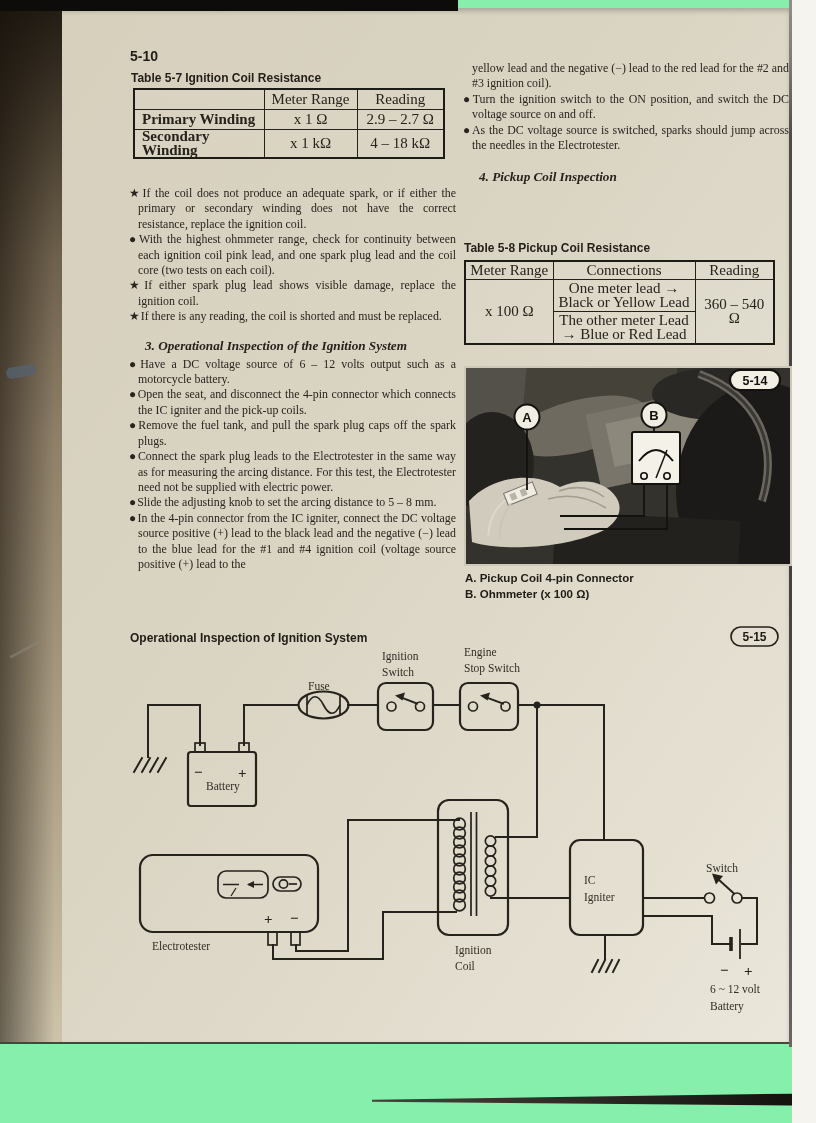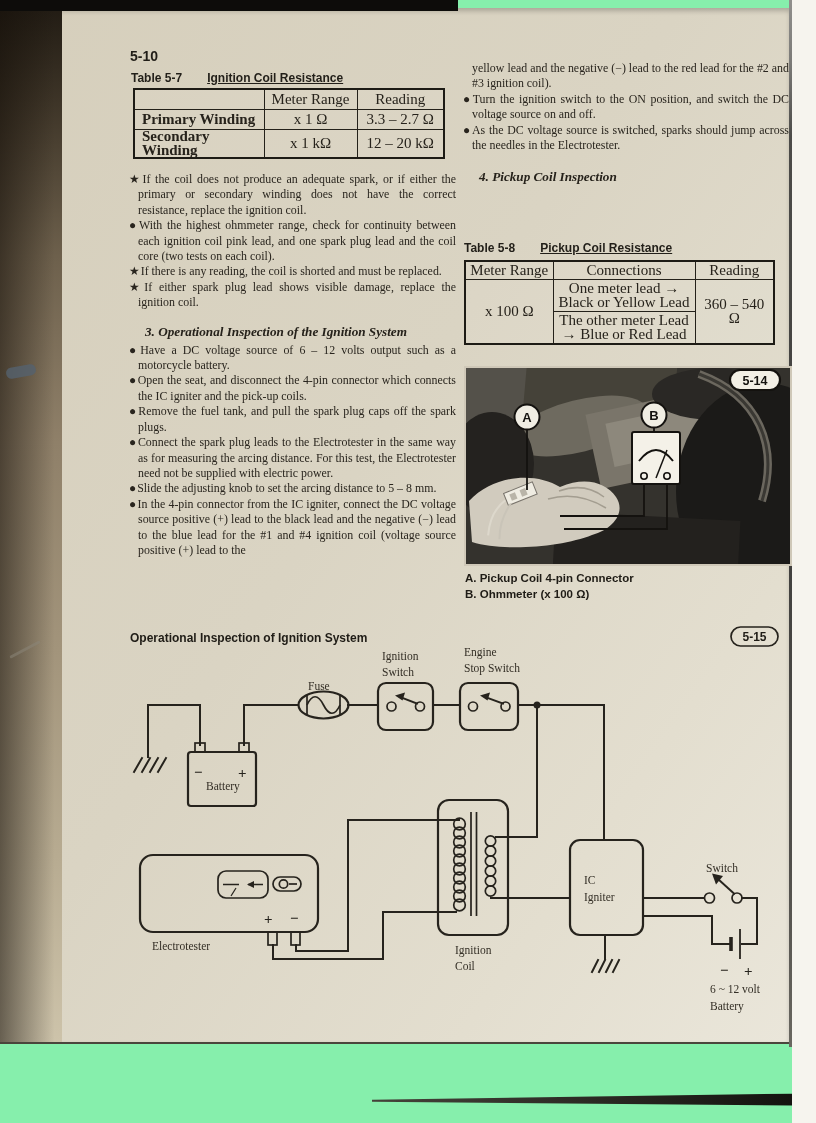--- a/index.html
+++ b/index.html
@@ -19,36 +19,36 @@
   .mark-pencil{position:absolute;left:8px;top:648px;width:34px;height:3px;background:#8b8578;
      transform:rotate(-28deg);opacity:.55;border-radius:2px;}
   .taper{position:absolute;left:372px;top:1093px;width:444px;height:16px;
      background:linear-gradient(to right,#45423a,#11100d);
      clip-path:polygon(0 42%,100% 2%,100% 80%,0 54%);}
 
   .pagenum{position:absolute;left:130px;top:48px;font-family:"Liberation Sans",sans-serif;
      font-weight:bold;font-size:14px;color:#201d17;}
   .tcap{position:absolute;font-family:"Liberation Sans",sans-serif;font-weight:bold;
      font-size:12px;color:#221f19;white-space:nowrap;}
-  .tcap .title{margin-left:25px;text-decoration:underline;}
+  .tcap .title{margin-left:3px;}
 
   table.dtable{border-collapse:collapse;table-layout:fixed;position:absolute;
      border:2.6px solid #1d1b15;background:rgba(255,255,255,.06);}
   table.dtable th,table.dtable td{border:1.4px solid #24211a;font-weight:normal;
      font-size:15px;color:#26221b;padding:0 4px;text-align:center;vertical-align:middle;
      font-family:"Liberation Serif",serif;line-height:13.5px;}
   #t57{left:133px;top:88px;width:310px;}
   #t57 th,#t57 td{height:19px;}
   #t57 td.rowhead{text-align:left;padding-left:7px;font-weight:bold;}
   #t58{left:464px;top:260px;width:309px;}
   #t58 th{height:17px;}
   #t58 td{height:31px;}
 
   .col{position:absolute;text-align:justify;font-size:11.9px;line-height:15.4px;color:#29251e;}
-  #leftcol{left:129px;top:172px;width:327px;}
+  #leftcol{left:129px;top:186px;width:327px;}
   #rightcol{left:463px;top:61px;width:326px;font-family:Liberation Serif, serif;}
   .col p{margin:0;padding-left:9px;text-indent:-9px;}
   .col p.cont{text-indent:0;}
   .bullet{margin-right:1px;}
   .sec{font-style:italic;font-weight:600;font-size:13.2px;line-height:16px;
      margin:13px 16px 3px;padding:0;color:#26221b;}
   #rightcol .sec{margin-top:16px;}
 
   .figsvg{position:absolute;left:464px;top:366px;}
   .figcap{position:absolute;left:465px;top:570px;font-family:"Liberation Sans",sans-serif;
@@ -87,35 +87,35 @@
       </colgroup>
     <tbody>
         <tr>
       <th></th>
       <th>Meter Range</th>
       <th>Reading</th>
     </tr>
     <tr>
       <td class="rowhead">Primary Winding</td>
       <td>x 1 Ω</td>
-      <td>3.3 – 2.7 Ω</td>
+      <td>2.9 – 2.7 Ω</td>
     </tr>
     <tr>
       <td class="rowhead">Secondary Winding</td>
       <td>x 1 kΩ</td>
-      <td>12 – 20 kΩ</td>
+      <td>4 – 18 kΩ</td>
     </tr>
   </tbody>
     </table>
 
   <div id="leftcol" class="col">
     <p><span class="bullet">★</span><span>If the coil does not produce an adequate spark, or if either the primary or secondary winding does not have the correct resistance, replace the ignition coil.</span></p>
     <p><span class="bullet">●</span><span>With the highest ohmmeter range, check for continuity between each ignition coil pink lead, and one spark plug lead and the coil core (two tests on each coil).</span></p>
+    <p><span class="bullet">★</span><span>If either spark plug lead shows visible damage, replace the ignition coil.</span></p>
     <p><span class="bullet">★</span><span>If there is any reading, the coil is shorted and must be replaced.</span></p>
-    <p><span class="bullet">★</span><span>If either spark plug lead shows visible damage, replace the ignition coil.</span></p>
     <div class="sec">3. Operational Inspection of the Ignition System</div>
     <p><span class="bullet">●</span><span>Have a DC voltage source of 6 – 12 volts output such as a motorcycle battery.</span></p>
     <p><span class="bullet">●</span><span>Open the seat, and disconnect the 4-pin connector which connects the IC igniter and the pick-up coils.</span></p>
     <p><span class="bullet">●</span><span>Remove the fuel tank, and pull the spark plug caps off the spark plugs.</span></p>
     <p><span class="bullet">●</span><span>Connect the spark plug leads to the Electrotester in the same way as for measuring the arcing distance. For this test, the Electrotester need not be supplied with electric power.</span></p>
     <p><span class="bullet">●</span><span>Slide the adjusting knob to set the arcing distance to 5 – 8 mm.</span></p>
     <p><span class="bullet">●</span><span>In the 4-pin connector from the IC igniter, connect the DC voltage source positive (+) lead to the black lead and the negative (−) lead to the blue lead for the #1 and #4 ignition coil (voltage source positive (+) lead to the</span></p>
   </div>
 
   <div id="rightcol" class="col">

